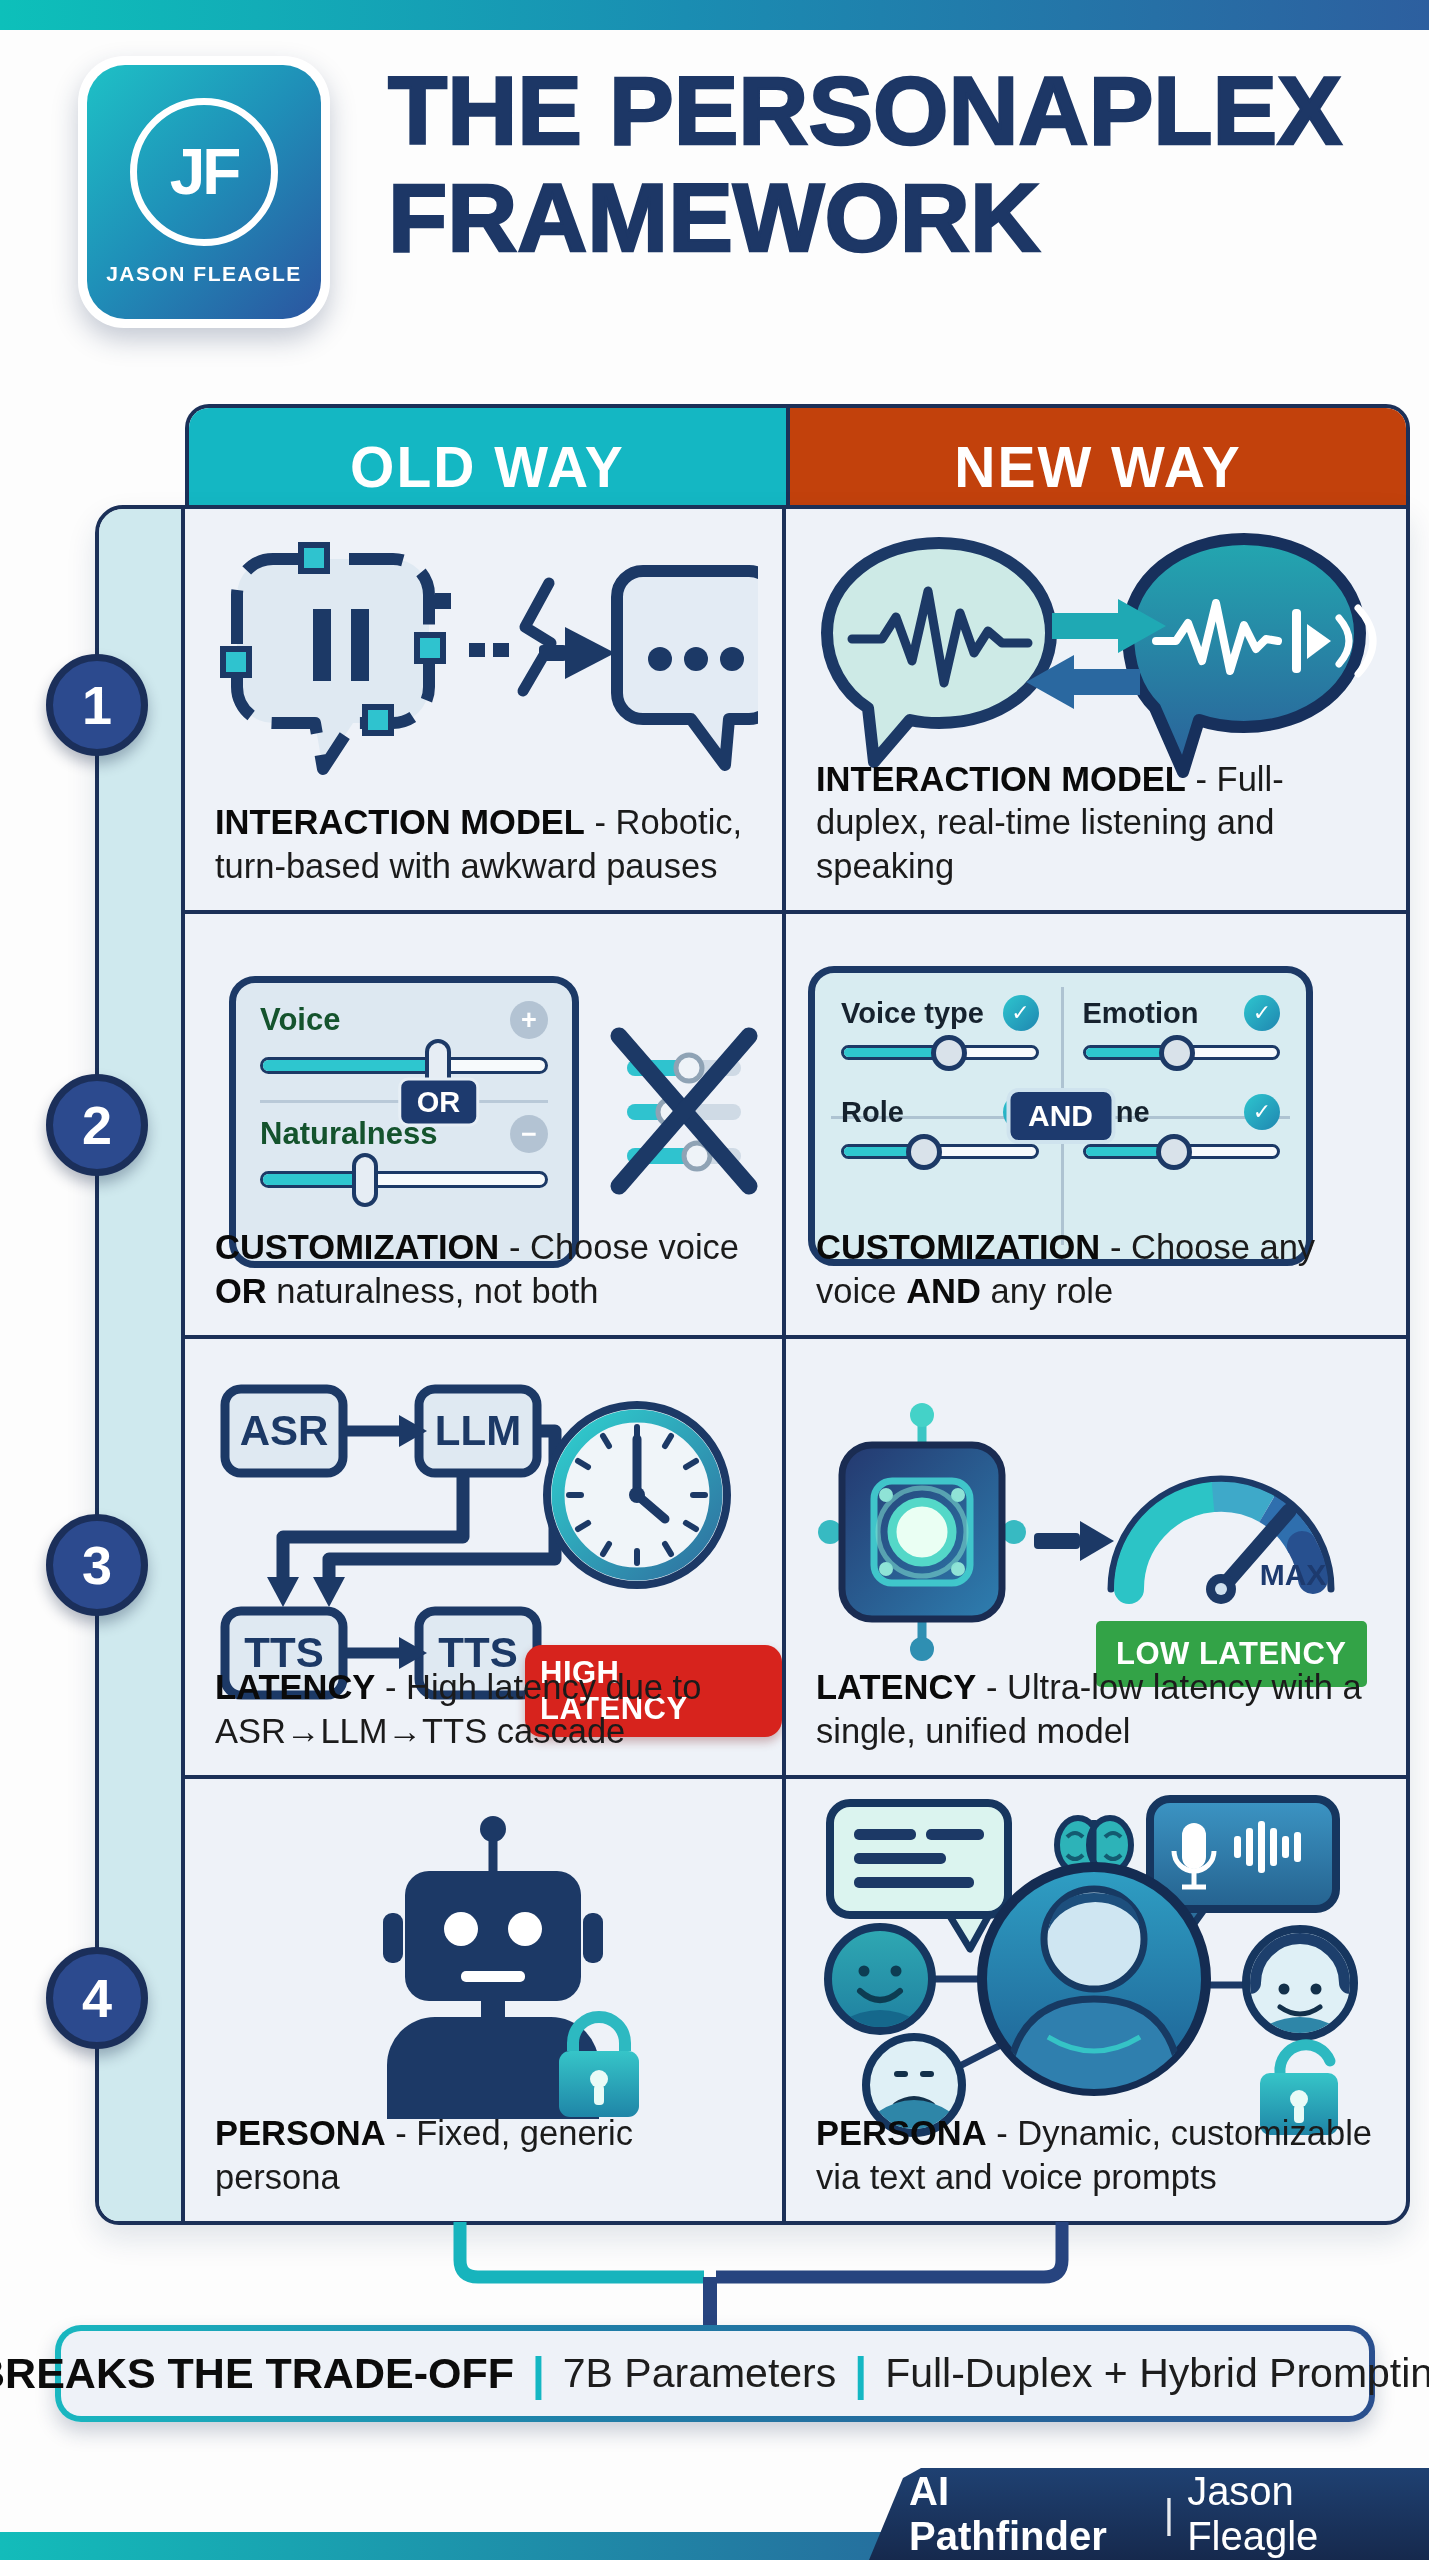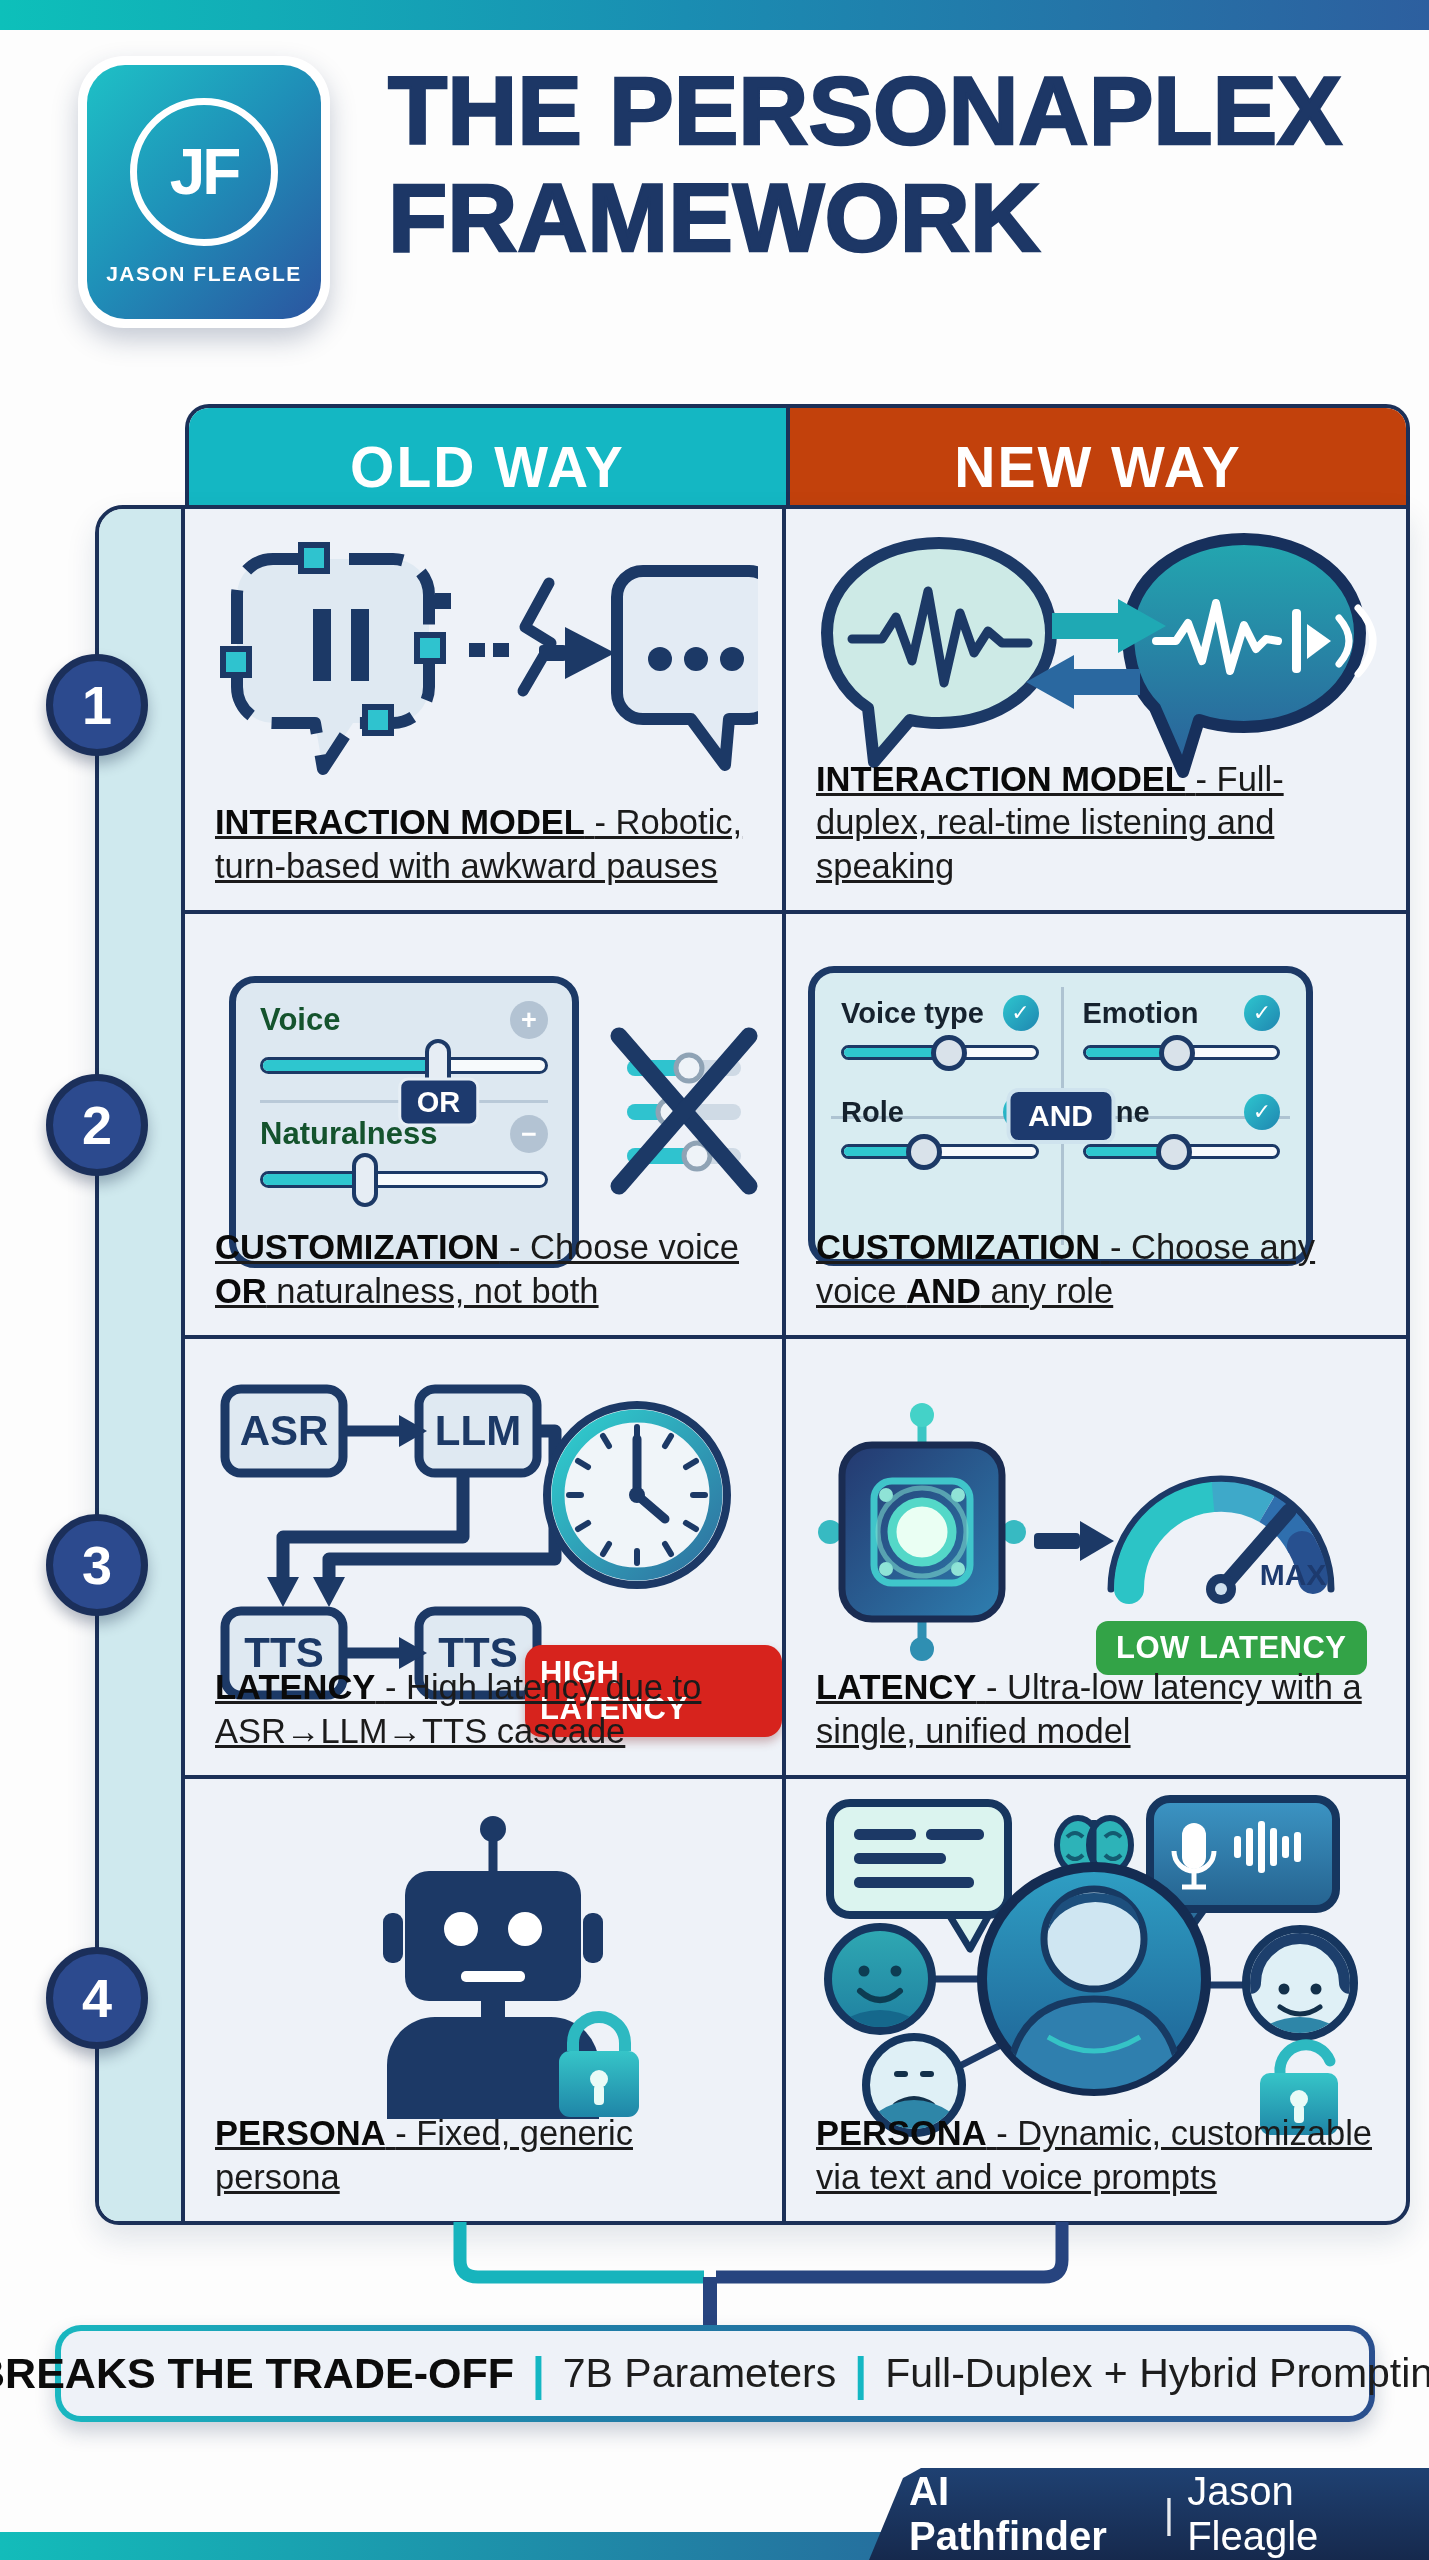--- a/index.html
+++ b/index.html
@@ -52,21 +52,21 @@
   .cell-old { width:601px; border-right:4px solid #1b3058; }
   .cell-new { flex:1; }
 
   .num { position:absolute; left:46px; width:102px; height:102px; border-radius:50%;
     background:#2c4a8e; border:7px solid #1b2f5a; color:#fff;
     font-size:54px; font-weight:bold; display:flex; align-items:center; justify-content:center;
     box-shadow:0 8px 14px rgba(10,25,60,.3); z-index:6; }
   .num1{ top:654px; } .num2{ top:1074px; } .num3{ top:1514px; } .num4{ top:1947px; }
 
   .desc { position:absolute; left:30px; right:24px; bottom:22px;
-    font-size:34.5px; line-height:1.26; color:#1b1b1b;text-decoration:underline; }
+    font-size:34.5px; line-height:1.26; color:#1b1b1b; }
   .desc b { color:#0a0a0a; }
 
   
   .panel-old { position:absolute; left:44px; top:62px; width:350px; height:292px;
     background:#dde8f1; border:7px solid #1c3966; border-radius:26px; padding:18px 24px; }
   .p-head { display:flex; justify-content:space-between; align-items:center; }
   .p-label { font-size:31px; font-weight:bold; color:#14532d; }
   .circle-btn { width:38px; height:38px; border-radius:50%; background:#b3c3d3; color:#fff;
     font-size:27px; font-weight:bold; display:flex; align-items:center; justify-content:center; }
   .track { position:relative; margin-top:18px; height:17px; border-radius:10px;
@@ -104,21 +104,21 @@
   
   .cascade { position:absolute; left:26px; top:28px; }
   .clock { position:absolute; left:352px; top:56px; }
   .badge-red { position:absolute; left:340px; top:306px; background:#d7231d; color:#ffffff;
     font-size:31px; font-weight:bold; letter-spacing:.5px; padding:10px 15px; border-radius:17px;
     box-shadow:0 5px 10px rgba(120,20,20,.3); }
   .chip { position:absolute; left:30px; top:62px; }
   .flow-arrow { position:absolute; left:248px; top:172px; }
   .gauge { position:absolute; left:300px; top:80px; }
   .badge-green { position:absolute; left:310px; top:282px; background:#33a347; color:#fff;
-    font-size:31px; font-weight:bold; letter-spacing:.5px; padding:9px 20px; border-radius:12px; }
+    font-size:31px; font-weight:bold; letter-spacing:.5px; padding:15px 20px; border-radius:5px; }
 
   
   .robot { position:absolute; left:150px; top:30px; }
   .persona-new { position:absolute; left:12px; top:8px; }
 
   
   .connector { position:absolute; left:0; top:2222px; }
   .banner { position:absolute; left:55px; top:2325px; width:1320px; height:97px;
     border-radius:26px; padding:6px;
     background:linear-gradient(90deg,#19b7c0 0%,#1f7fa8 40%,#2a4f8e 100%);

